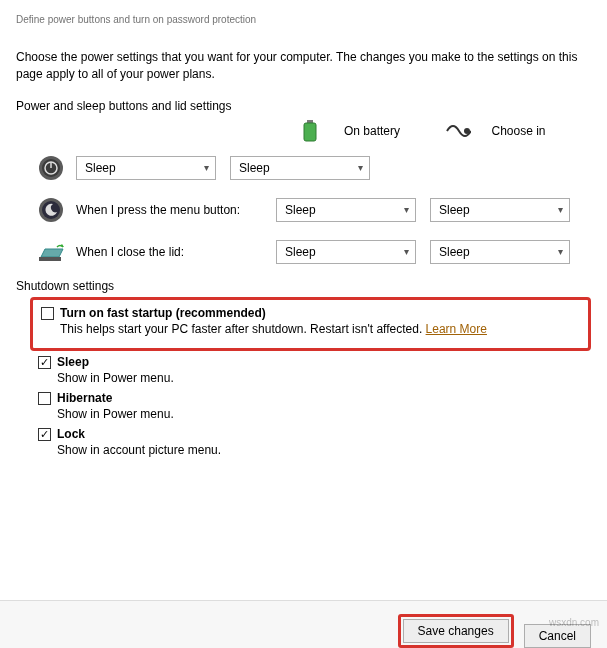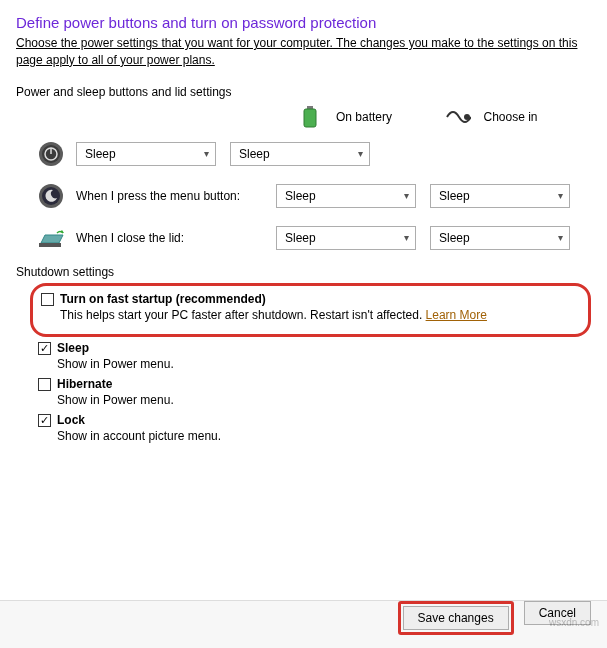--- a/index.html
+++ b/index.html
@@ -7,45 +7,44 @@
       font-family: "Segoe UI", Tahoma, sans-serif;
       font-size: 12px;
       color: #000;
       background: #fff;
       width: 607px;
       height: 648px;
       position: relative;
       padding: 14px 16px 0 16px;
     }
     .title {
-      color: #6d28d9;
-      font-size: 15px;
+      color: #737373;
+      font-size: 10px;
       font-weight: 400;
-      margin-bottom: 4px;
+      margin-bottom: 24px;
     }
     .description {
       color: #000;
       margin-bottom: 16px;
       line-height: 1.4;
-      text-decoration: underline;
     }
     .section-label {
       margin-bottom: 6px;
     }
     .header-row {
       display: flex;
       align-items: center;
       margin-bottom: 10px;
       margin-left: 280px;
     }
     .header-col {
       display: flex;
       align-items: center;
       width: 150px;
-      gap: 12px;
+      gap: 20px;
     }
     .icon-box {
       width: 28px;
       height: 24px;
       display: inline-flex;
       align-items: center;
       justify-content: center;
     }
     .setting-row {
       display: flex;
@@ -79,21 +78,21 @@
     .dropdown .chev {
       font-size: 10px;
       color: #555;
     }
     .shutdown-label {
       margin-top: 10px;
       margin-bottom: 4px;
     }
     .fast-startup-box {
       border: 3px solid #d6332c;
-      border-radius: 16px;
+      border-radius: 4px;
       margin-left: 14px;
       padding: 6px 6px 6px 8px;
       margin-bottom: 4px;
     }
     .check-row {
       display: flex;
       align-items: flex-start;
       margin-left: 22px;
       margin-bottom: 2px;
     }
@@ -125,21 +124,21 @@
       cursor: pointer;
     }
     .footer {
       position: absolute;
       bottom: 0;
       left: 0;
       right: 0;
       height: 48px;
       border-top: 1px solid #ddd;
       display: flex;
-      align-items: flex-start;
+      align-items: flex-end;
       justify-content: flex-end;
       gap: 10px;
       padding-right: 16px;
       background: #f7f7f7;
     }
     .btn {
       height: 24px;
       padding: 0 14px;
       border: 1px solid #adadad;
       background: #eee;

